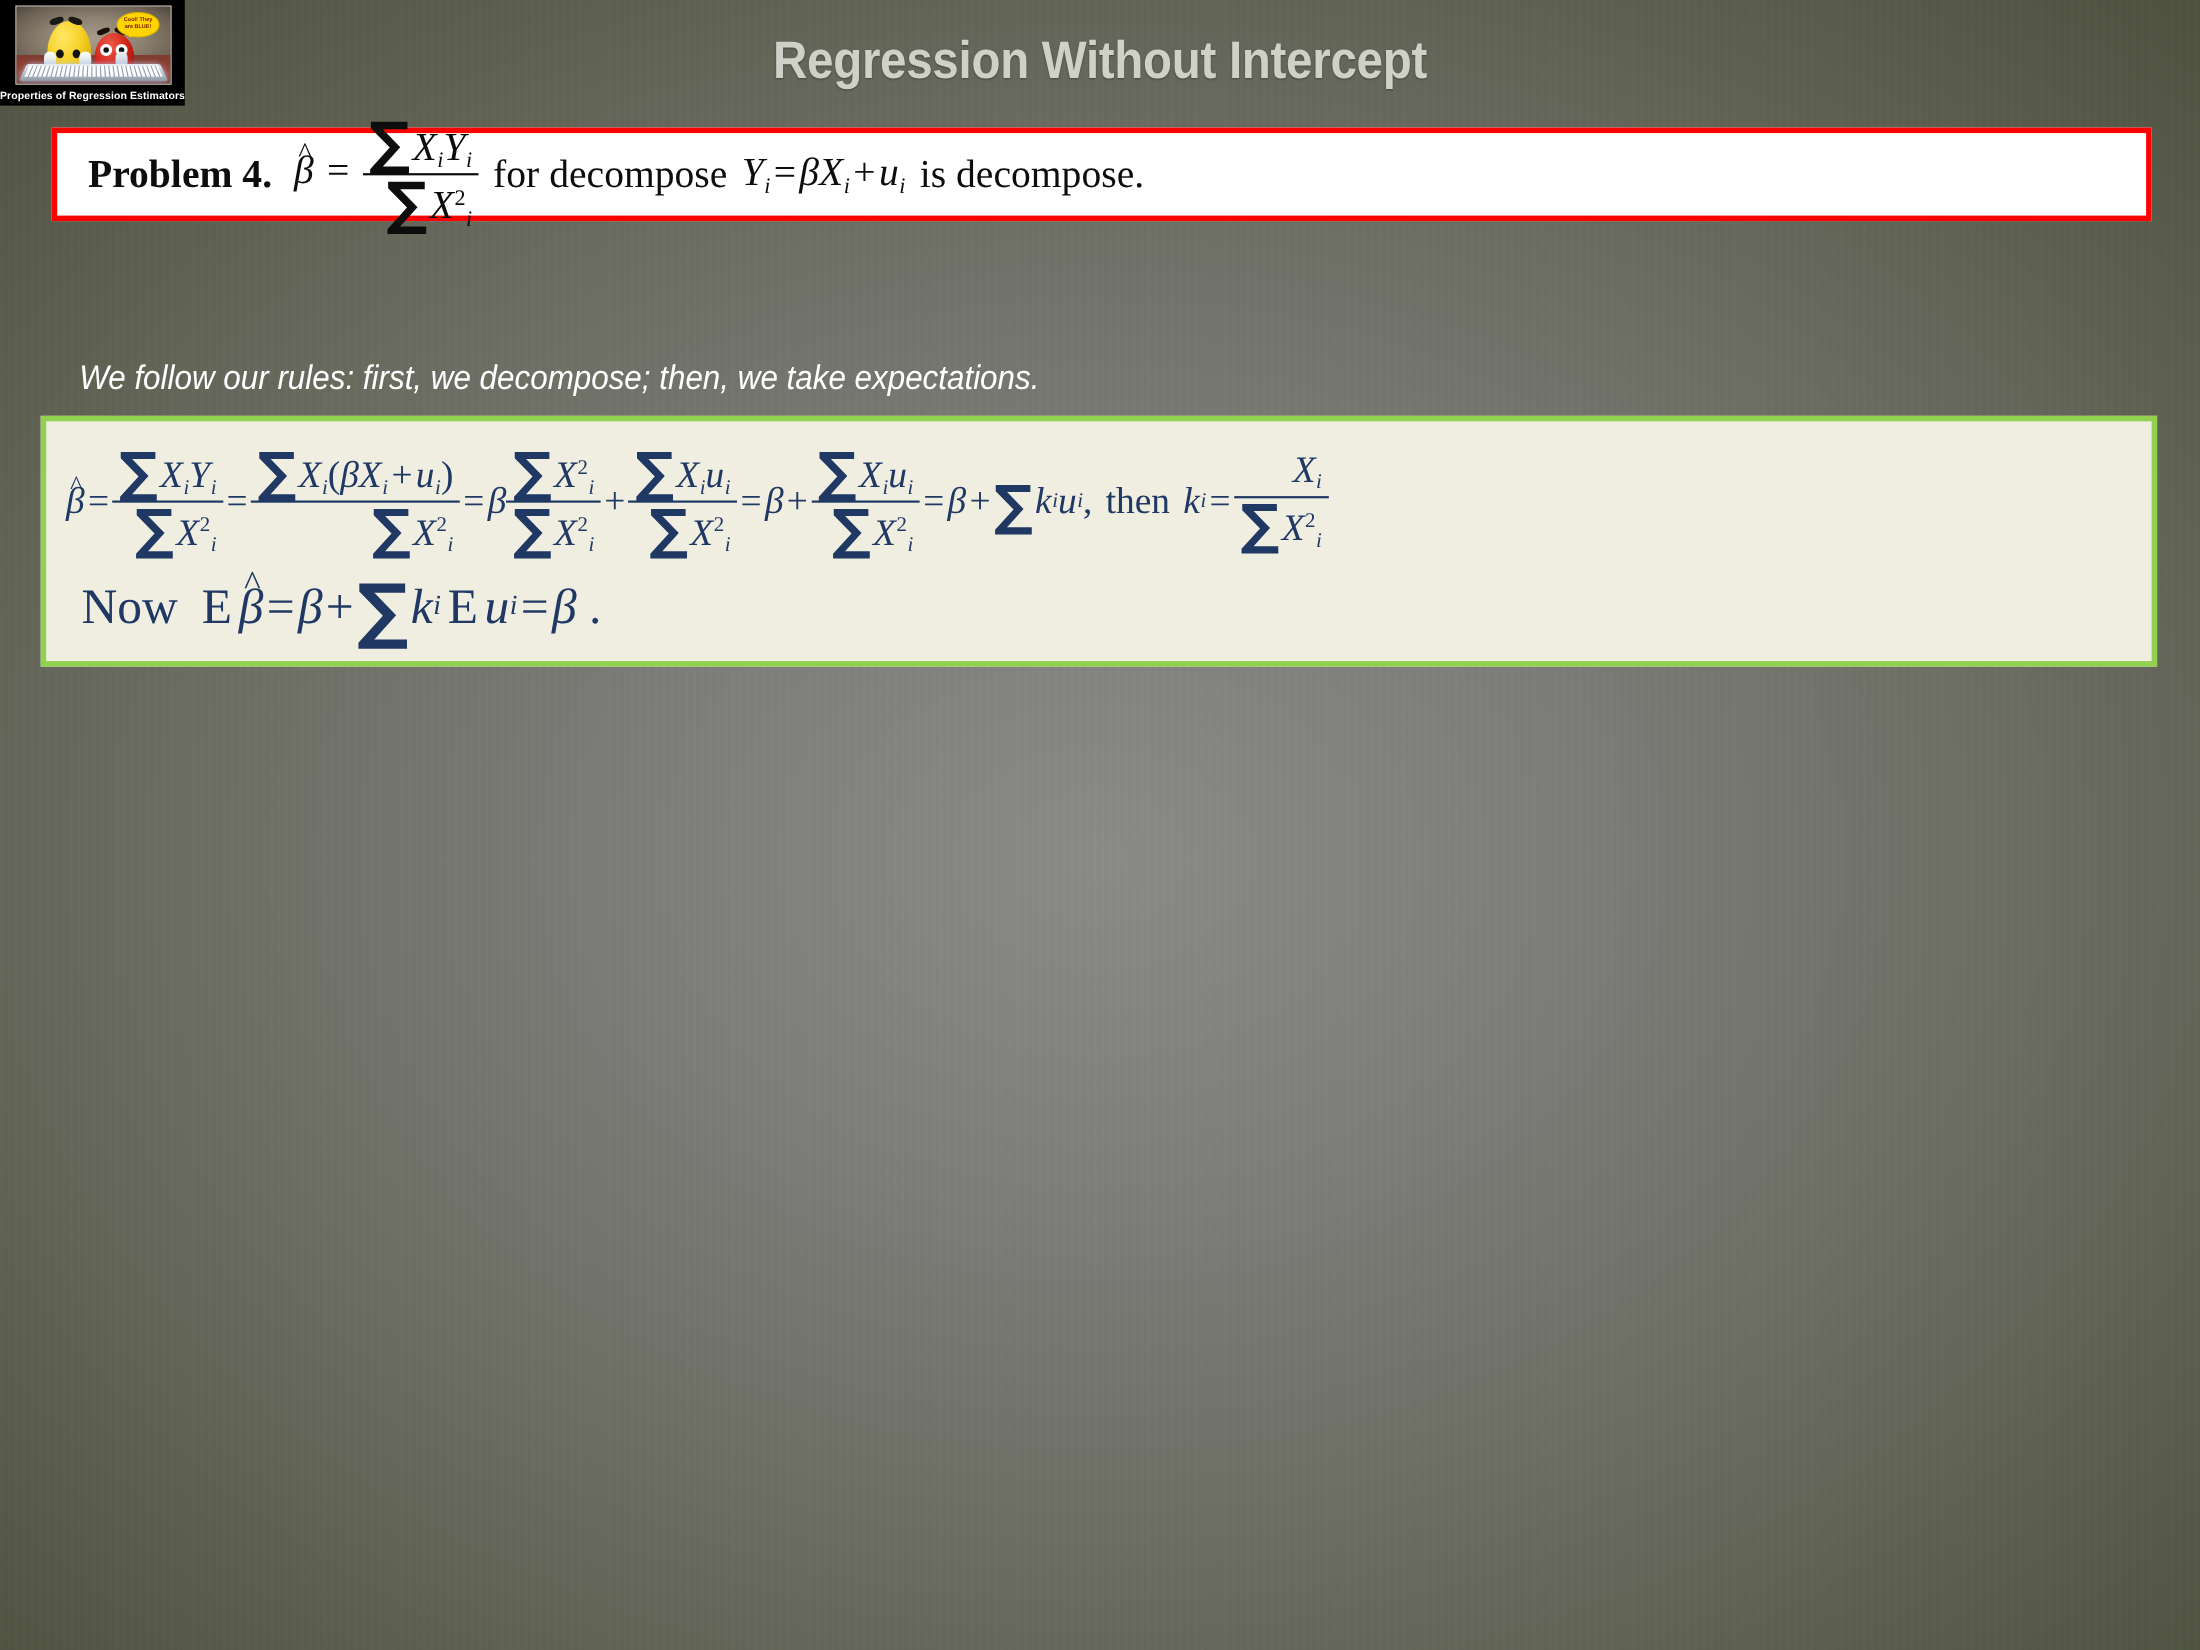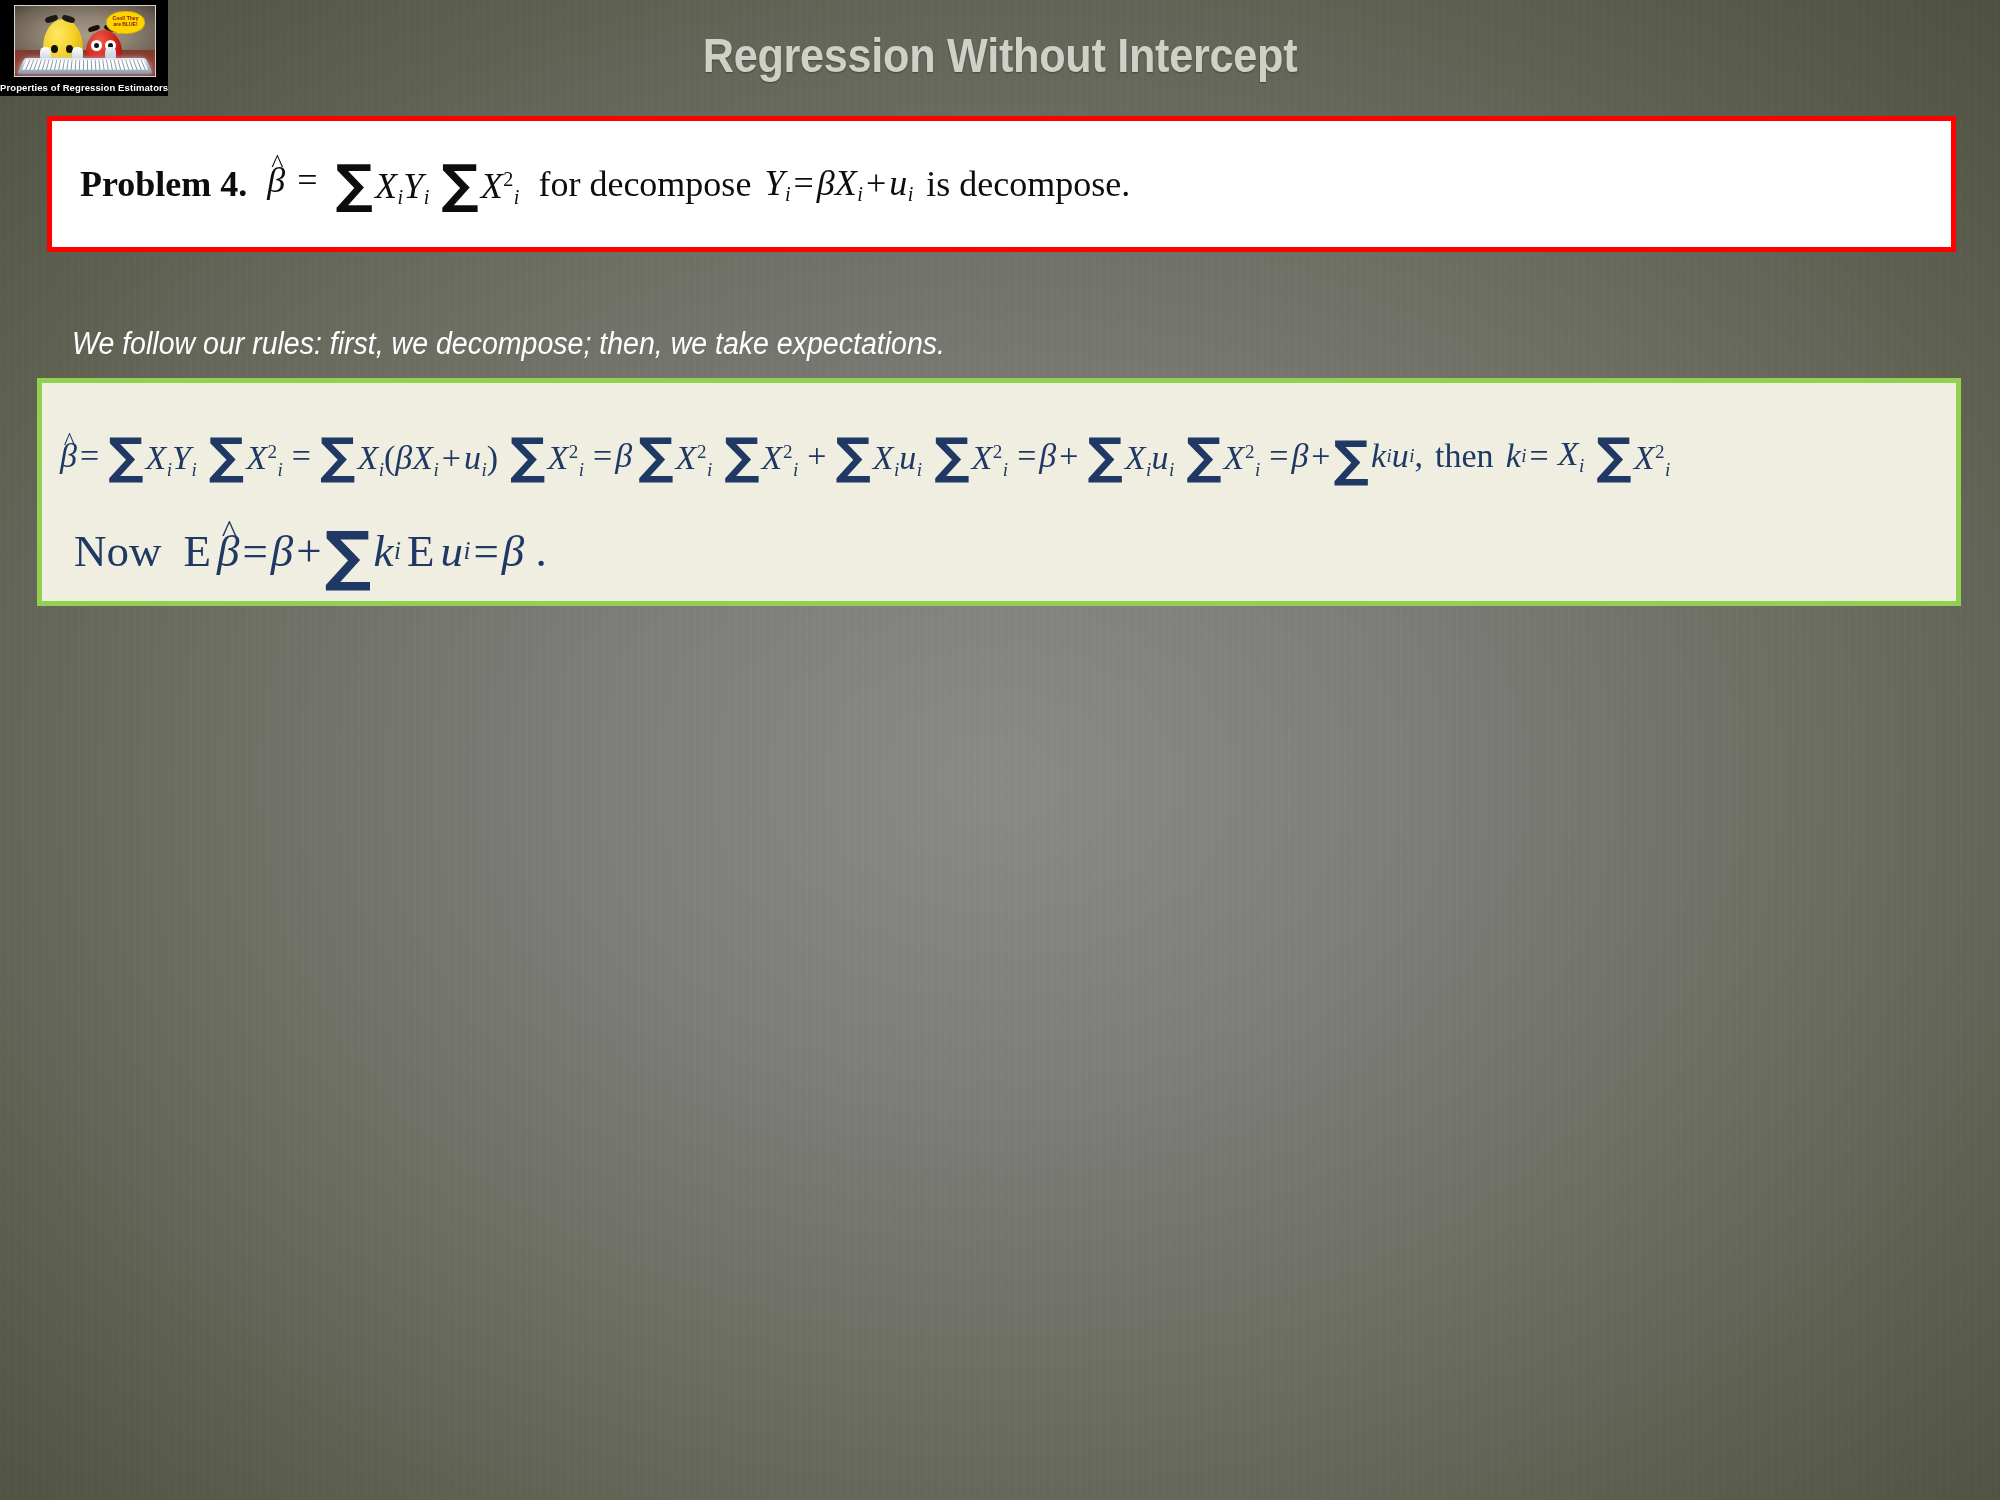--- a/index.html
+++ b/index.html
@@ -182,21 +182,21 @@
     transform: scaleX(.9);
     transform-origin: center top;
     text-shadow: 0 1px 2px rgba(0,0,0,.35);
     z-index: 4;
   }
 
   
   #problem-box {
     position: absolute;
     left: 47px; top: 116px;
-    width: 1909px; height: 136px;
+    width: 1909px; height: 85px;
     background: #ffffff;
     border: 5px solid #ff0000;
     z-index: 4;
   }
   #problem-line {
     position: absolute;
     left: 28px; top: 50%;
     transform: translateY(-50%);
     display: flex;
     align-items: center;
@@ -243,21 +243,22 @@
   #deriv-line-1 { font-size: 34px; height: 118px; }
   #deriv-line-2 { font-size: 45px; height: 72px; padding-left: 14px; }
   .deriv-line .gap { display: inline-block; width: 12px; }
   .deriv-line .gap-s { display: inline-block; width: 6px; }
   .deriv-line .gap-l { display: inline-block; width: 22px; }
   .word { font-family: "Liberation Serif", serif; color: #1f3864; }
 
   
   .mfrac {
     display: inline-flex;
-    align-items: center;
+    flex-direction: column;
+    align-items: flex-end;
     vertical-align: middle;
     line-height: 1;
   }
   .mfrac > .num, .mfrac > .den { padding: 2px 6px; }
   .mfrac > .bar {
     width: 100%;
     height: 2px;
     background: currentColor;
   }
   .mi { font-style: italic; font-family: "Liberation Serif", serif; }

